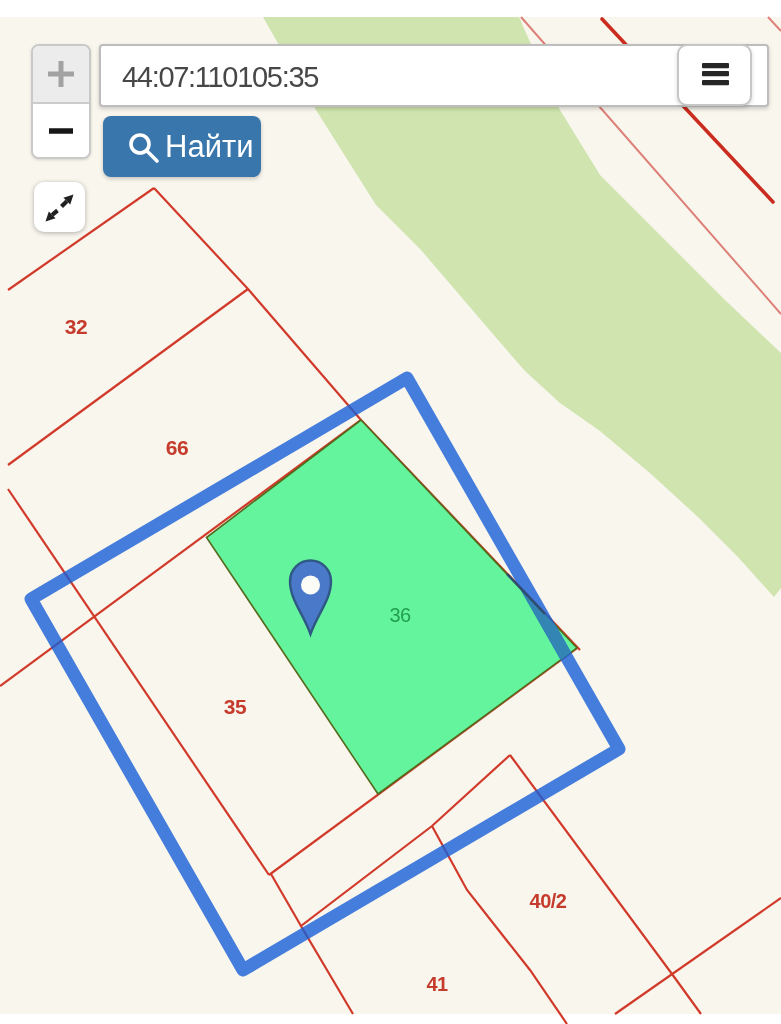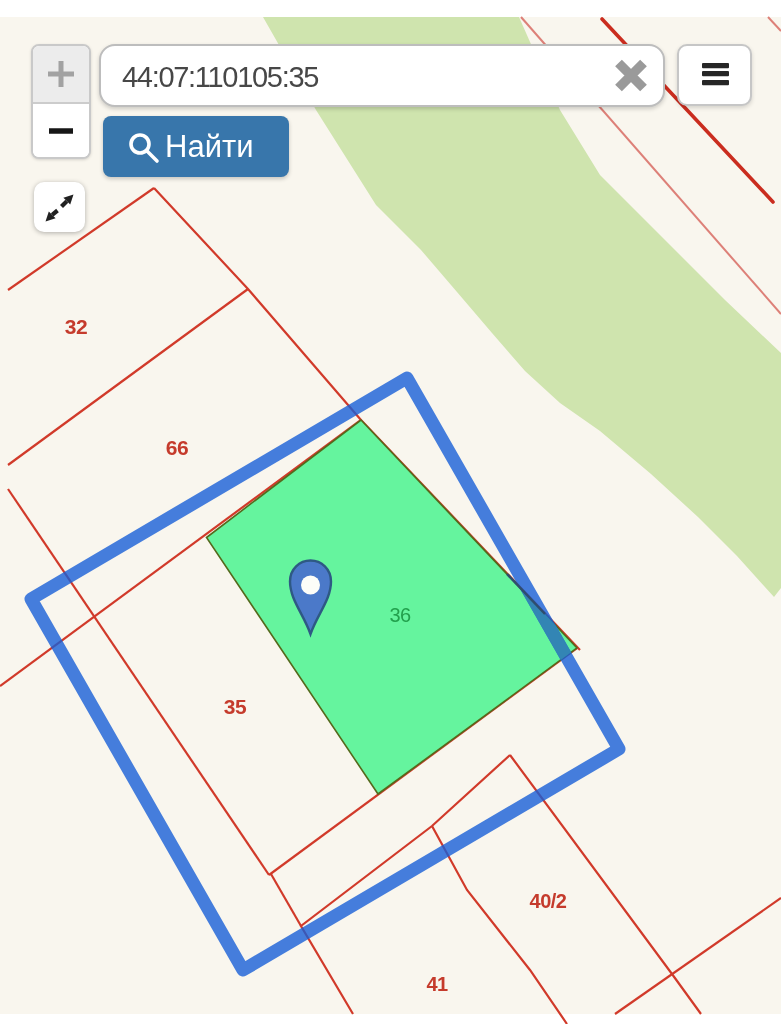--- a/index.html
+++ b/index.html
@@ -85,39 +85,39 @@
       </svg>
   </div>
 
   <div style="position:absolute;left:0;top:58px;width:100%;height:53px;background:#ffffff;">
     <svg width="56" height="53" viewBox="0 0 56 53">
         <path d="M16 27 H40" stroke="#161616" stroke-width="5.5"></path>
       </svg>
   </div>
 </div>
 
-<div class="btn" style="left:99px;top:44px;width:566px;height:63px;border:2px solid #bdbdbd;border-radius:16px;box-shadow:0 2px 4px rgba(0,0,0,0.18);">
+<div class="btn" style="left:99px;top:44px;width:670px;height:63px;border:2px solid #bdbdbd;border-radius:4px;box-shadow:0 2px 4px rgba(0,0,0,0.18);">
 
   <div style="position:absolute;left:21px;top:3px;height:57px;line-height:57px;font-size:29px;letter-spacing:-1.3px;color:#474747;">44:07:110105:35</div>
 
   <svg style="position:absolute;right:14px;top:10px;" width="36" height="38" viewBox="0 0 36 38">
     <path d="M5.5 7 L30.5 32 M30.5 7 L5.5 32" stroke="#9a9a9a" stroke-width="9.5"></path>
   </svg>
 </div>
 
 <div class="btn" style="left:677px;top:44px;width:75px;height:62px;border:2px solid #c6c6c6;border-radius:10px;box-shadow:0 2px 4px rgba(0,0,0,0.15);">
 
   <svg style="position:absolute;left:23px;top:17px;" width="27" height="25" viewBox="0 0 27 25">
     <rect x="0" y="0" width="27" height="5.2" rx="1" fill="#262626"></rect>
     <rect x="0" y="8" width="27" height="5.2" rx="1" fill="#262626"></rect>
     <rect x="0" y="17" width="27" height="5.2" rx="1" fill="#262626"></rect>
   </svg>
 </div>
 
-<div class="btn" style="left:103px;top:116px;width:186px;height:61px;background:#3876ab;border-radius:8px;box-shadow:0 2px 4px rgba(0,0,0,0.2);">
+<div class="btn" style="left:103px;top:116px;width:158px;height:61px;background:#3876ab;border-radius:8px;box-shadow:0 2px 4px rgba(0,0,0,0.2);">
 
   <svg style="position:absolute;left:24px;top:15px;" width="34" height="34" viewBox="0 0 34 34">
     <circle cx="13" cy="13" r="9" fill="none" stroke="#ffffff" stroke-width="3.6"></circle>
     <line x1="20" y1="20" x2="30" y2="30" stroke="#ffffff" stroke-width="3.6" stroke-linecap="round"></line>
   </svg>
 
   <div style="position:absolute;left:62px;top:1px;height:59px;line-height:59px;font-size:31px;color:#ffffff;">Найти</div>
 </div>
 
 <div class="btn" style="left:34px;top:182px;width:51px;height:50px;border-radius:10px;box-shadow:0 1px 5px rgba(0,0,0,0.3);">

